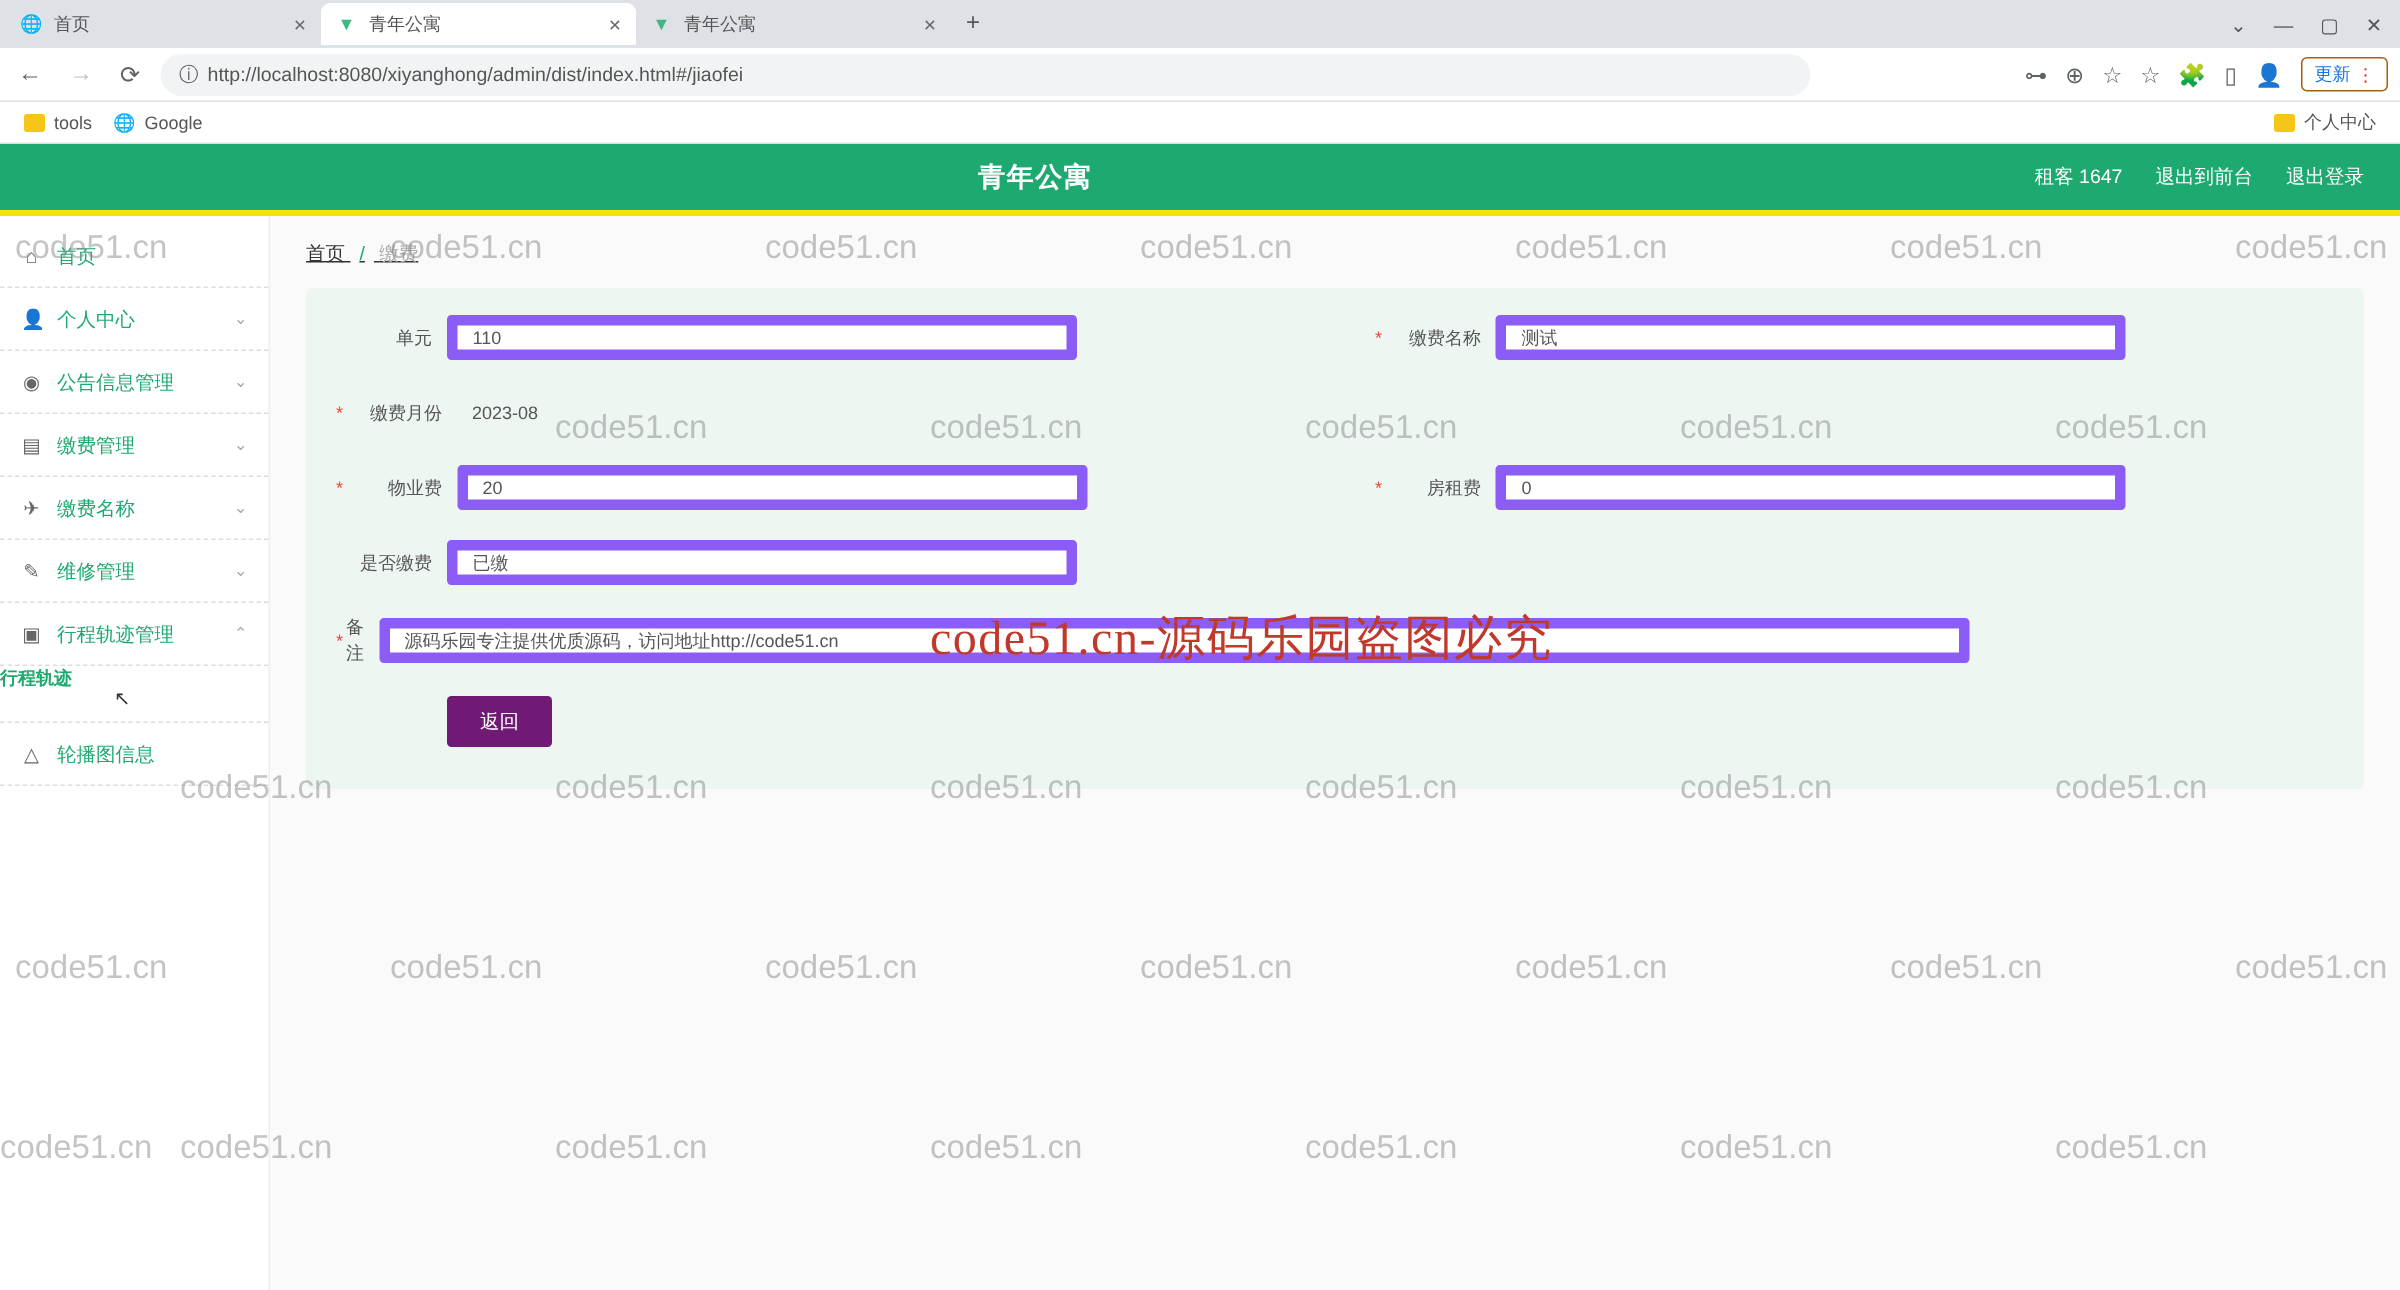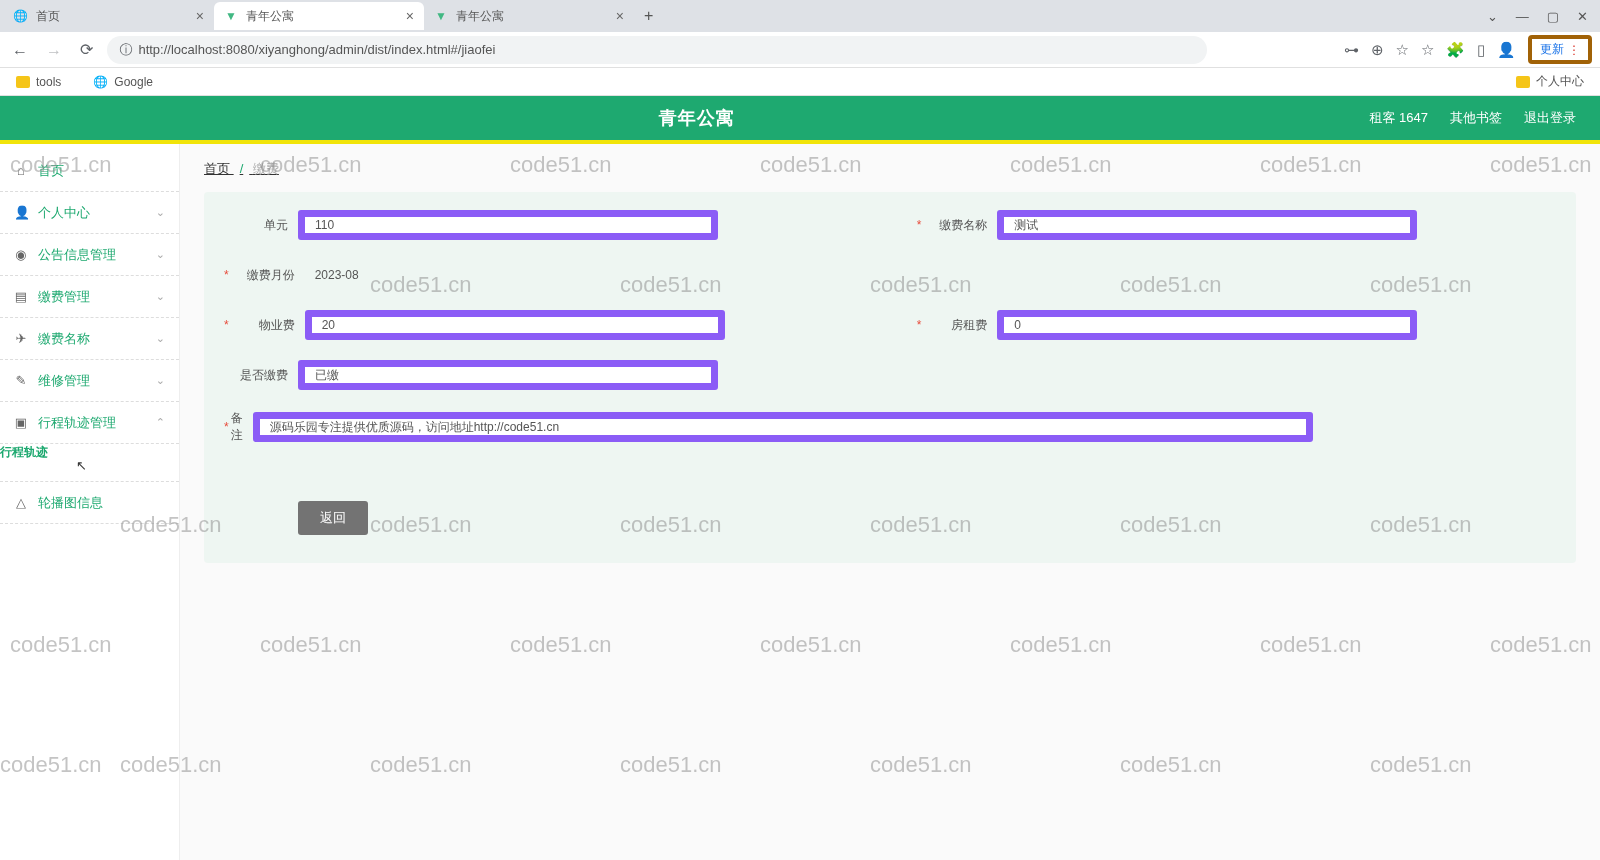--- a/index.html
+++ b/index.html
@@ -12,24 +12,24 @@
 .tab .favicon { width: 14px; height: 14px; margin-right: 8px; display: flex; align-items: center; justify-content: center; }
 .tab .close { margin-left: auto; color: #666; font-size: 14px; }
 .tab-add { padding: 0 10px; color: #555; font-size: 16px; }
 
 .addr-bar { height: 36px; background: #fff; display: flex; align-items: center; padding: 0 8px; border-bottom: 1px solid #e0e0e0; gap: 10px; }
 .nav-btn { color: #5f6368; font-size: 16px; padding: 2px 4px; cursor: pointer; }
 .url-box { flex: 1; display: flex; align-items: center; background: #f1f3f4; border-radius: 14px; height: 28px; padding: 0 12px; font-size: 13px; color: #555; max-width: 1100px; }
 .url-box .info { margin-right: 6px; color: #5f6368; }
 .addr-icons { display: flex; gap: 12px; align-items: center; margin-left: auto; color: #5f6368; }
 .addr-icons .ic { font-size: 15px; }
-.update-btn { color: #1a73e8; border: 4px solid #a16207; border-radius: 4px; padding: 2px 8px; display: flex; align-items: flex-end; gap: 4px; font-size: 12px; font-family: Liberation Serif, serif; }
+.update-btn { color: #1a73e8; border: 1px solid #a16207; border-radius: 4px; padding: 2px 8px; display: flex; align-items: flex-end; gap: 4px; font-size: 12px; font-family: Liberation Serif, serif; }
 .update-btn .dots { color: #d93025; }
 
-.bookmarks { height: 28px; display: flex; align-items: center; padding: 0 16px; border-bottom: 1px solid #e0e0e0; font-size: 12px; color: #555; gap: 32px; }
+.bookmarks { height: 28px; display: flex; align-items: center; padding: 0 16px; border-bottom: 1px solid #e0e0e0; font-size: 12px; color: #555; gap: 14px; }
 .bookmarks .item { display: flex; align-items: center; gap: 6px; }
 .bookmarks .folder-icon { width: 14px; height: 12px; background: #f5c518; border-radius: 2px; }
 .bookmarks .right { margin-left: auto; }
 
 
 .app-header { height: 44px; background: #1ea970; color: #fff; display: flex; align-items: center; padding: 0 24px; }
 .app-title { margin: 0 auto; font-size: 18px; font-weight: bold; letter-spacing: 1px; }
 .app-right { display: flex; gap: 22px; font-size: 13px; }
 .app-right span { cursor: pointer; }
 
@@ -51,21 +51,21 @@
 .breadcrumb .cur { color: #aaa; }
 
 .form-panel { background: #eef6f2; border-radius: 4px; padding: 18px 20px 28px 20px; }
 .form-row { display: flex; margin-bottom: 20px; align-items: center; }
 .form-group { display: flex; align-items: center; width: 48%; }
 .form-group .req { color: #e74c3c; margin-right: 2px; font-size: 12px; }
 .form-group .flabel { width: 64px; text-align: right; color: #555; font-size: 12px; }
 .form-group .fval { margin-left: 10px; background: #fff; border: 7px solid #8b5cf6; border-radius: 3px; height: 30px; padding: 0 10px; display: flex; align-items: center; min-width: 420px; font-size: 12px; color: #555; }
 .form-group.full .fval { min-width: 1060px; }
 
-.btn-back { background: #737373; color: #fff; border: none; border-radius: 3px; padding: 8px 22px; font-size: 13px; cursor: pointer; margin-left: 74px; margin-top: 37px; }
+.btn-back { background: #701a75; color: #fff; border: none; border-radius: 3px; padding: 8px 22px; font-size: 13px; cursor: pointer; margin-left: 74px; }
 
 .watermark { position: absolute; color: #8a8a8a; font-size: 22px; opacity: .5; pointer-events: none; font-family: Arial; }
 .big-mark { color: #c0392b; font-size: 32px; font-weight: 500; position: absolute; left: 440px; top: 260px; font-family: "SimSun","Microsoft YaHei"; letter-spacing: 1px; pointer-events:none; }
 
 .cursor-ic { position: absolute; left: 76px; top: 458px; font-size: 13px; pointer-events:none; }
 </style>
 </head>
 <body>
 
 <div class="browser-tabs">
@@ -128,21 +128,21 @@
   <div class="item right">
     <span class="folder-icon"></span>
     <span>个人中心</span>
   </div>
 </div>
 
 <div class="app-header">
   <div class="app-title">青年公寓</div>
   <div class="app-right">
     <span>租客 1647</span>
-    <span>其他书签</span>
+    <span>退出到前台</span>
     <span>退出登录</span>
   </div>
 </div>
 <div class="yellow-strip"></div>
 
 <div class="layout">
   <div class="sidebar">
     <div class="menu-item">
         <span class="ic">⌂</span>
         <span class="label">首页</span>
@@ -233,20 +233,21 @@
       <div class="form-row">
         <div class="form-group full">
             <span class="req">*</span>
             <span class="flabel">备注</span>
             <div class="fval">源码乐园专注提供优质源码，访问地址http://code51.cn</div>
           </div>
       </div>
       <button class="btn-back">返回</button>
     </div>
 
+    <div class="big-mark">code51.cn-源码乐园盗图必究</div>
   </div>
 </div>
 
 <span class="cursor-ic">↖</span>
 
 <div>
   <span class="watermark" style="left:10px;top:152px">code51.cn</span>
   <span class="watermark" style="left:260px;top:152px">code51.cn</span>
   <span class="watermark" style="left:510px;top:152px">code51.cn</span>
   <span class="watermark" style="left:760px;top:152px">code51.cn</span>

